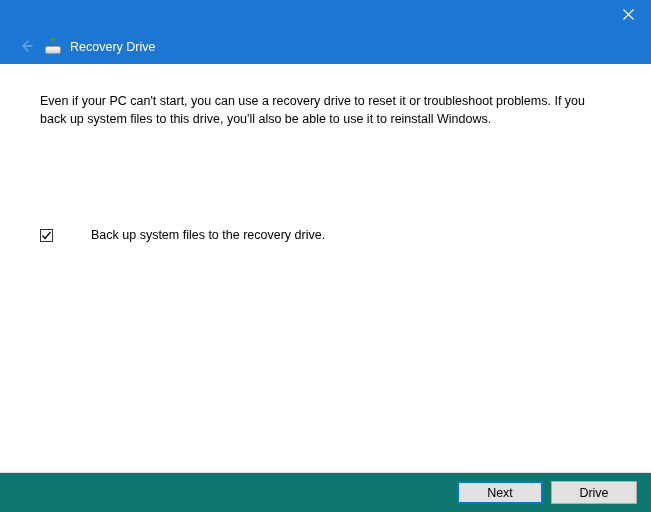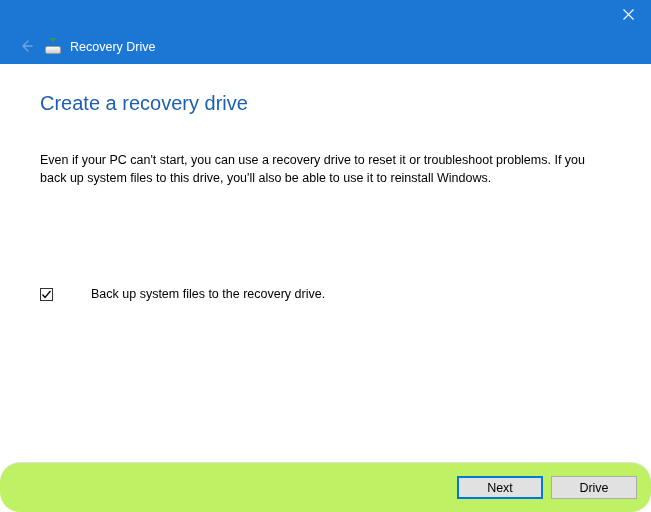--- a/index.html
+++ b/index.html
@@ -110,29 +110,28 @@
     align-items: center;
     justify-content: center;
     flex-shrink: 0;
   }
   .checkbox-box svg { width: 11px; height: 11px; display:block; }
   .footer {
     position: absolute;
     bottom: 0;
     left: 0;
     right: 0;
-    height: 50px;
-    background: #bef264;
+    height: 40px;
+    background: #0f766e;
     display: flex;
     align-items: center;
     justify-content: flex-end;
     padding-right: 14px;
     gap: 8px;
     border-top: 1px solid #e0e0e0;
-    border-radius: 20px;
   }
   .btn {
     min-width: 86px;
     height: 23px;
     font-size: 12.5px;
     font-family: inherit;
     background: #e1e1e1;
     border: 1px solid #adadad;
     cursor: pointer;
     padding: 0 12px;
@@ -164,21 +163,20 @@
     </span>
   </div>
   <span class="drive-icon">
     <span class="arrow"></span>
     <span class="body"></span>
   </span>
   <span>Recovery Drive</span>
 </div>
 
 <div class="content">
-  <h1 class="page-title">Create a recovery drive</h1>
   <p class="desc">Even if your PC can't start, you can use a recovery drive to reset it or troubleshoot problems. If you back up system files to this drive, you'll also be able to use it to reinstall Windows.</p>
 
   <label class="checkbox-row">
     <span class="checkbox-box">
       <span>
         <svg viewBox="0 0 11 11">
             <path d="M1.5 5.5 L4 8.5 L9.5 2" stroke="#000" stroke-width="1.3" fill="none"></path>
           </svg>
       </span>
     </span>

